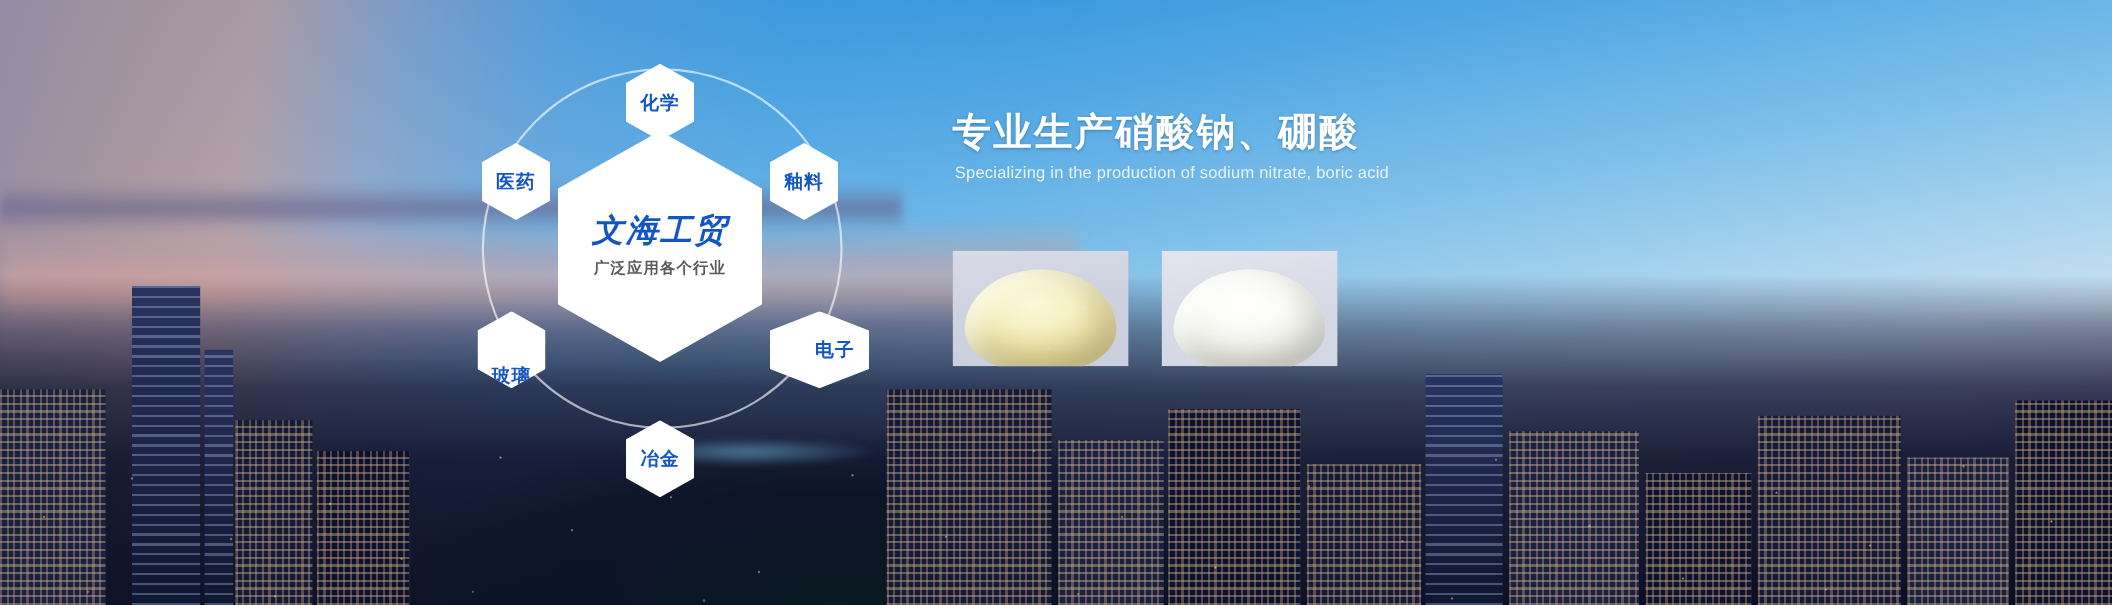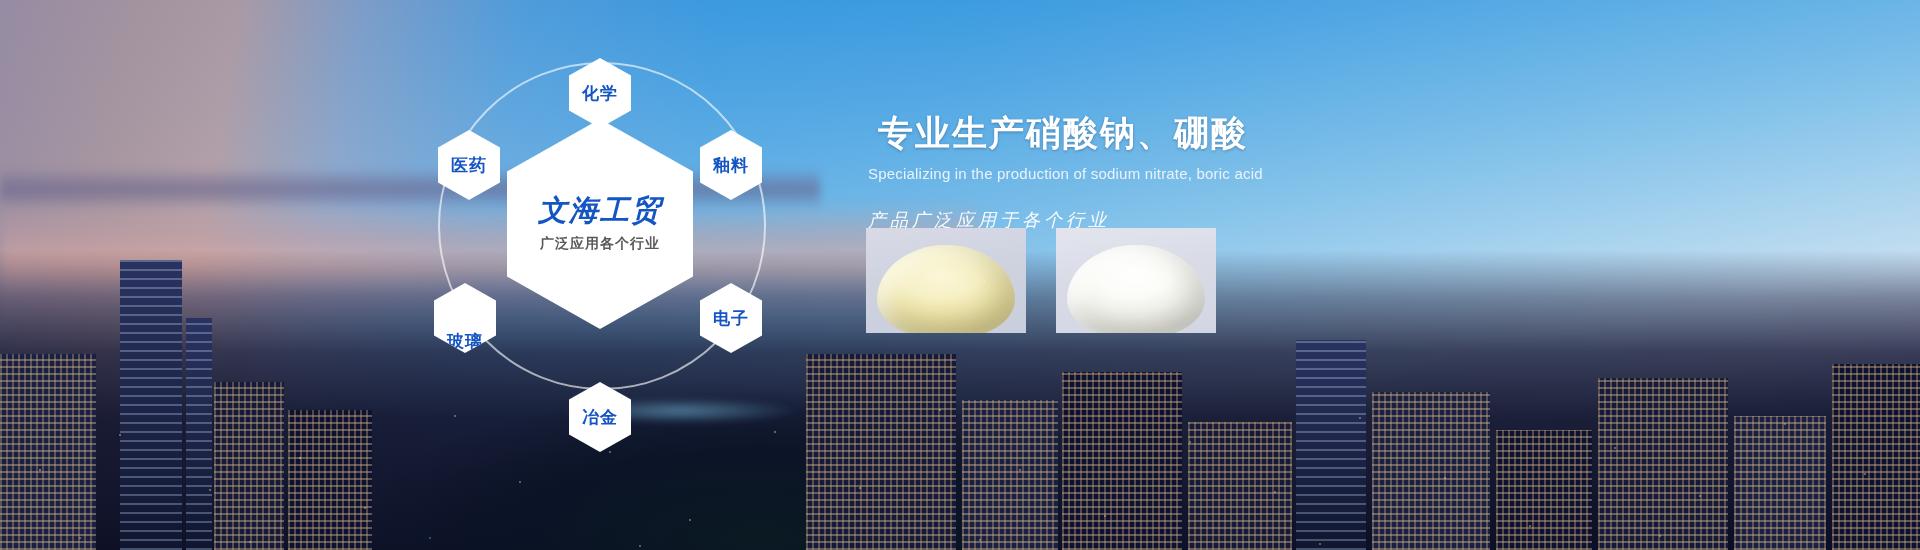--- a/index.html
+++ b/index.html
@@ -115,21 +115,21 @@
     color:#1455c4;font-weight:bold;letter-spacing:1px;}
   .hex.small{width:62px;height:70px;font-size:17px;}
   .hex.center{width:186px;height:210px;flex-direction:column;}
 
   .hex.center .cn{font-size:29px;color:#1455c4;font-weight:bold;letter-spacing:2px;line-height:1;font-style:italic;}
   .hex.center .sub{font-size:14px;color:#5a5a5a;font-weight:bold;letter-spacing:1px;margin-top:10px;}
 
   
   .copy{position:absolute;left:866px;top:100px;width:620px;}
   .h1{font-size:35px;font-weight:bold;color:#ffffff;letter-spacing:2px;line-height:1.18;
-      text-shadow:0 1px 3px rgba(10,40,80,.35);margin:12px;}
+      text-shadow:0 1px 3px rgba(10,40,80,.35);margin:0;}
   .h2{font-size:15px;color:#eaf3fb;letter-spacing:.2px;margin:8px 0 0 2px;font-weight:normal;}
   .h3{font-size:18px;color:#ffffff;letter-spacing:4px;margin:26px 0 0 2px;
       font-family:"Liberation Serif","DejaVu Serif",serif;font-style:italic;opacity:.96;}
 
   
   .photos{position:absolute;left:866px;top:228px;display:flex;gap:30px;}
   .photo{width:160px;height:105px;position:relative;overflow:hidden;}
   .photo .bgp{position:absolute;inset:0;}
   .photo.p1 .bgp{background:linear-gradient(170deg,#d8dbe6 0%,#cfd3e0 42%,#c9cedd 100%);}
   .photo.p2 .bgp{background:linear-gradient(170deg,#e3e5ee 0%,#d9dce7 42%,#d2d6e3 100%);}
@@ -181,21 +181,21 @@
 
   <div class="hexwrap">
     <div class="ring"></div>
 
     <div class="hex small" style="left:139px;top:28px;">
       <span>化学</span>
     </div>
     <div class="hex small" style="left:270px;top:100px;">
       <span>釉料</span>
     </div>
-    <div class="hex small" style="left:270px;top:253px;">
+    <div class="hex small" style="left:270px;top:253px;padding-left:28px;">
       <span>电子</span>
     </div>
     <div class="hex small" style="left:139px;top:352px;">
       <span>冶金</span>
     </div>
     <div class="hex small" style="left:4px;top:253px;align-items:flex-end;">
       <span>玻璃</span>
     </div>
     <div class="hex small" style="left:8px;top:100px;">
       <span>医药</span>
@@ -203,21 +203,20 @@
 
     <div class="hex center" style="left:77px;top:89px;">
       <span class="cn">文海工贸</span>
       <span class="sub">广泛应用各个行业</span>
     </div>
   </div>
 
   <div class="copy">
     <h1 class="h1">专业生产硝酸钠、硼酸</h1>
     <p class="h2">Specializing in the production of sodium nitrate, boric acid</p>
-    <p class="h3">产品广泛应用于各个行业</p>
   </div>
 
   <div class="photos">
     <div class="photo p1">
       <div class="bgp"></div>
       <div class="pile">
           <div class="grain"></div>
         </div>
     </div>
     <div class="photo p2">

